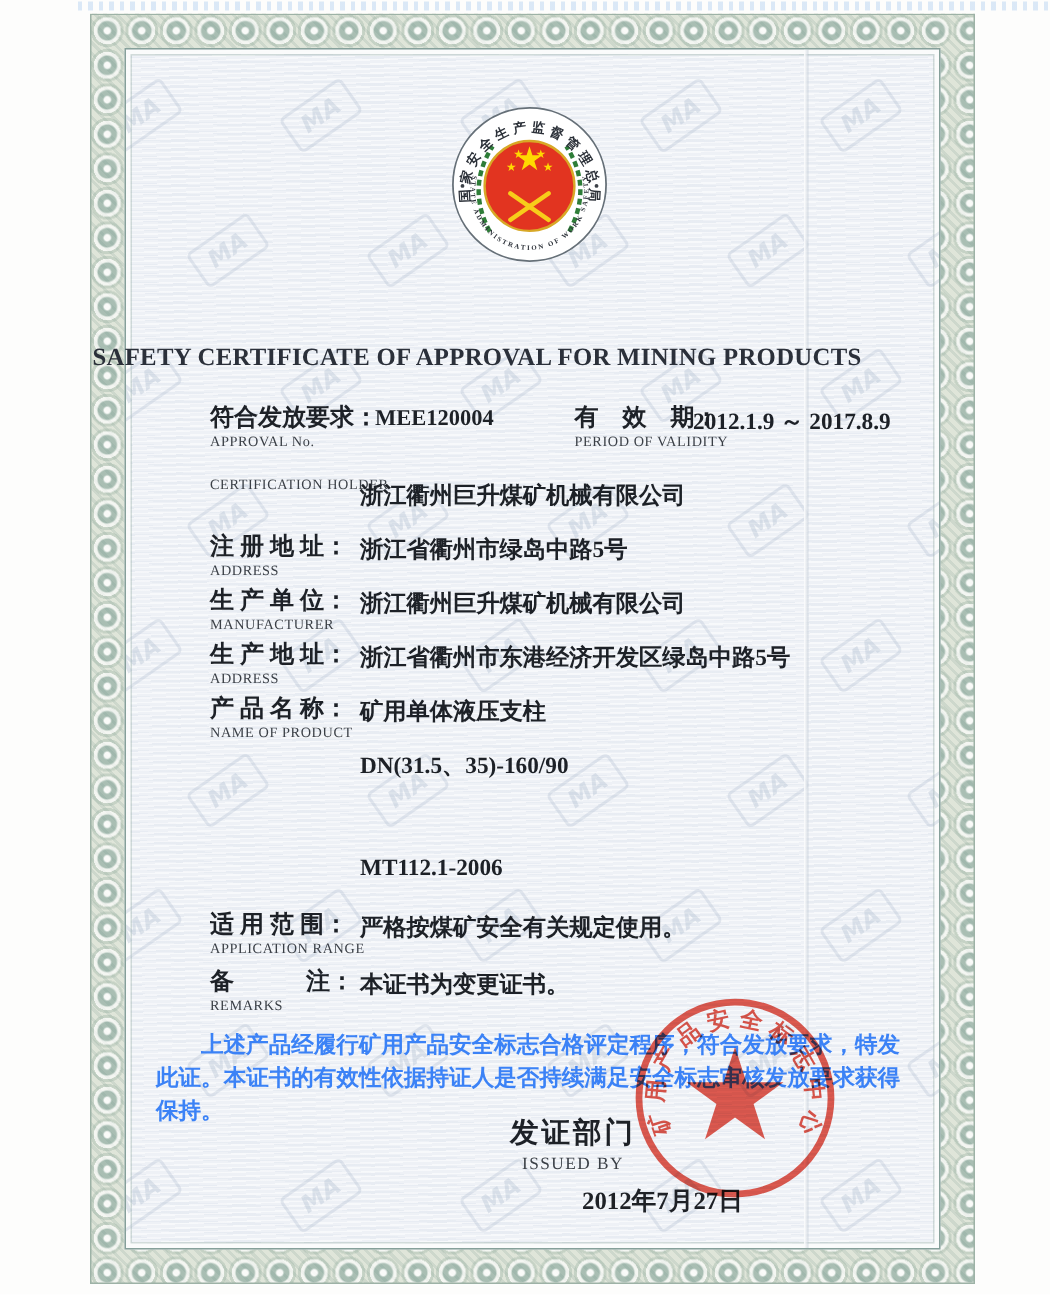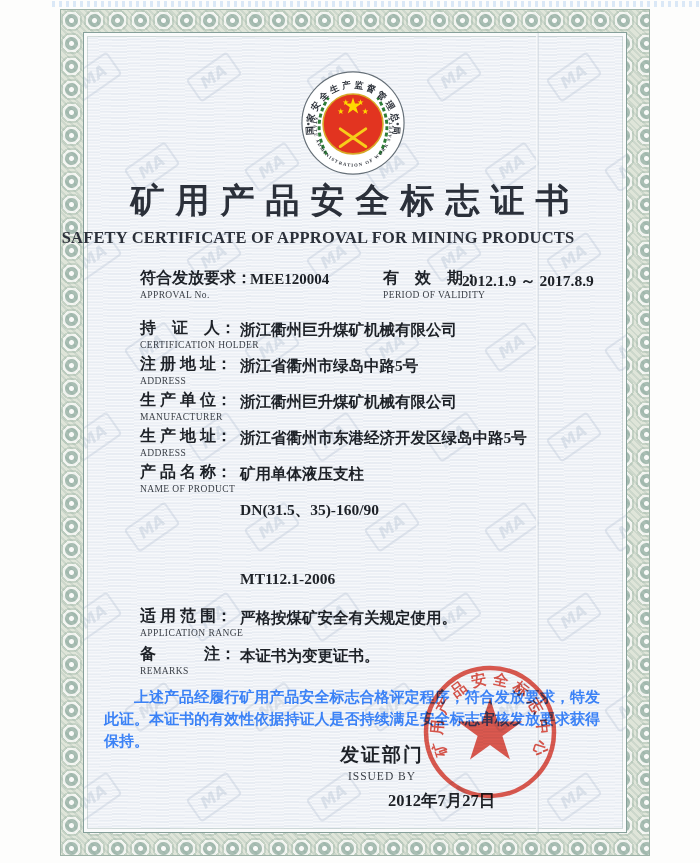--- a/index.html
+++ b/index.html
@@ -135,40 +135,38 @@
     <circle cx="9.5" cy="57" r="1.3" fill="#3a3f46"></circle>
     <circle cx="100.5" cy="57" r="1.3" fill="#3a3f46"></circle>
     <text font-size="9" font-weight="bold" fill="#2b3038">
       <textPath href="#embTop" startOffset="2" textLength="142">国家安全生产监督管理总局</textPath>
     </text>
     <text font-size="4.7" font-weight="bold" fill="#2b3038" letter-spacing="0.4">
       <textPath href="#embBot" startOffset="2" textLength="147">STATE ADMINISTRATION OF WORK SAFETY</textPath>
     </text>
   </svg>
 
-  <div id="title-cn" class="abs">矿用产品安全标志证书</div>
   <div id="title-en" class="abs">SAFETY CERTIFICATE OF APPROVAL FOR MINING PRODUCTS</div>
 
   <div id="row-approval" class="abs">
     <div id="approval-label">
       <div class="cn-label">符合发放要求：</div>
       <div class="en-label">APPROVAL No.</div>
     </div>
     <div id="approval-value" class="value">MEE120004</div>
     <div id="validity-label">
       <div class="cn-label">有　效　期：</div>
       <div class="en-label">PERIOD OF VALIDITY</div>
     </div>
     <div id="validity-value" class="value">2012.1.9 ～ 2017.8.9</div>
   </div>
 
   <div id="fields-group1">
       <div class="frow" style="top: 318px;">
         <div class="flabel">
-          <div class="cn-label">持　证　人：</div>
           <div class="en-label">CERTIFICATION HOLDER</div>
         </div>
         <span class="fvalue value">浙江衢州巨升煤矿机械有限公司</span>
       </div>
       <div class="frow" style="top: 354px;">
         <div class="flabel">
           <div class="cn-label">注 册 地 址：</div>
           <div class="en-label">ADDRESS</div>
         </div>
         <span class="fvalue value">浙江省衢州市绿岛中路5号</span>

